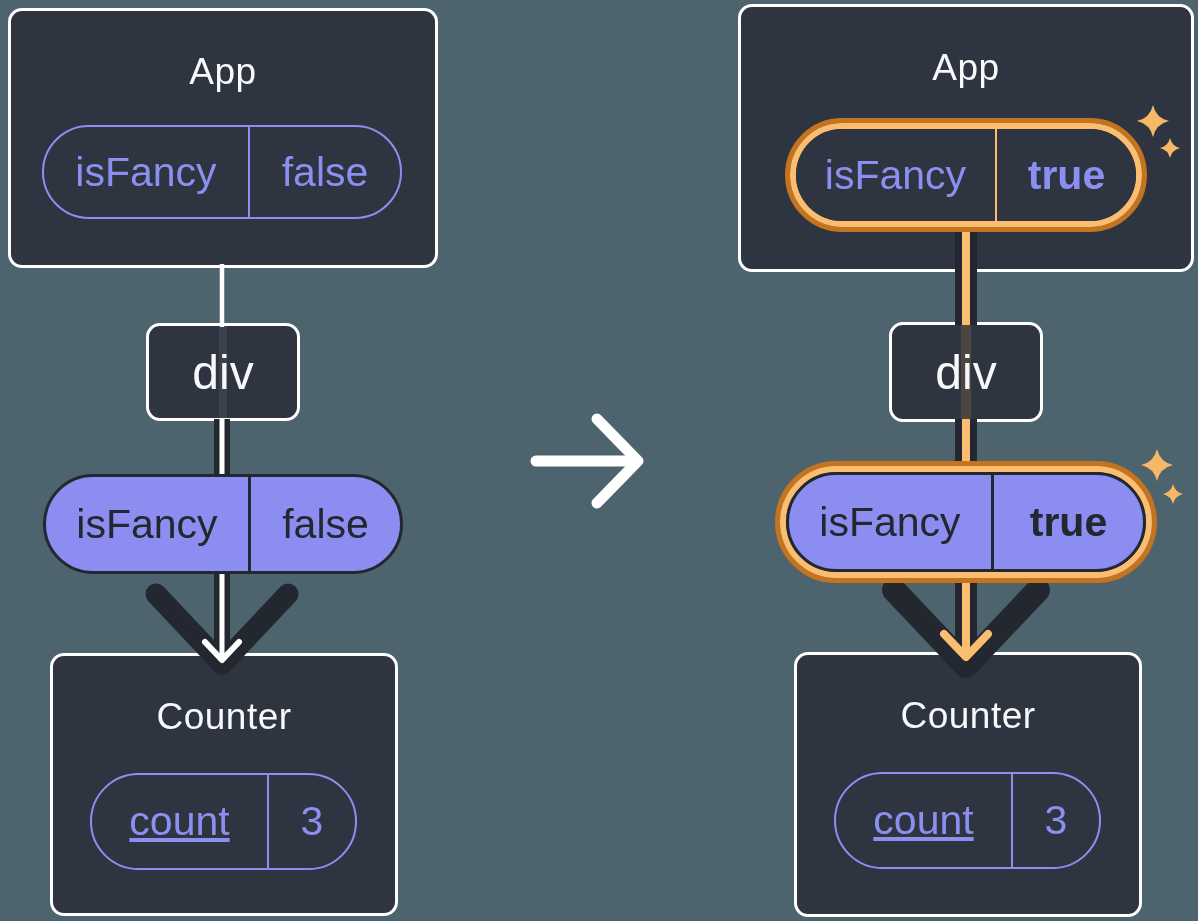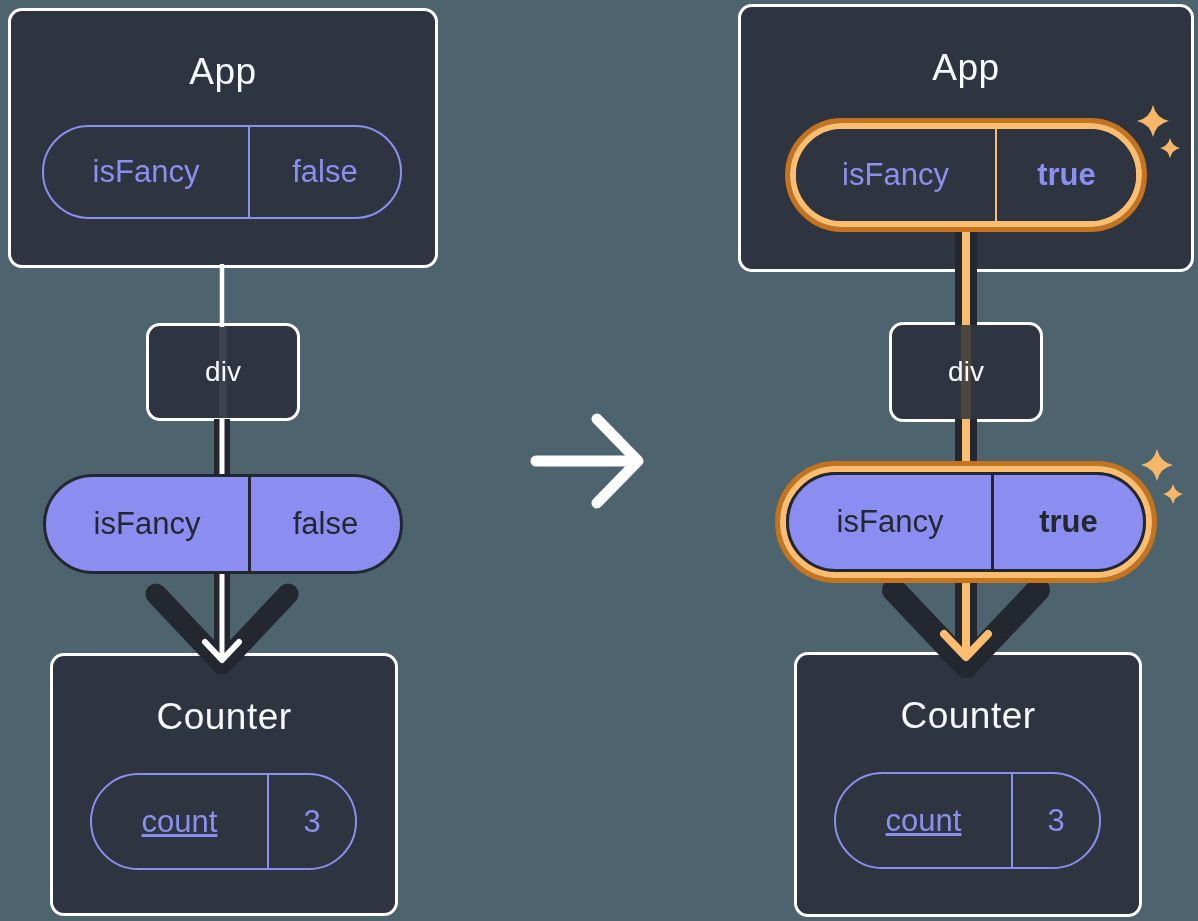--- a/index.html
+++ b/index.html
@@ -9,30 +9,30 @@
   
   .node{position:absolute;background:#2E3440;border:3px solid #FFFFFF;border-radius:14px;
         box-sizing:border-box;z-index:1;}
   .node-title{text-align:center;margin-top:40px;font-size:37px;font-weight:400;color:#F7F8FA;
               letter-spacing:.5px;}
   .left-app{left:8px;top:8px;width:430px;height:260px;}
   .right-app{left:738px;top:4px;width:456px;height:268px;}
   .left-div{left:146px;top:323px;width:154px;height:98px;}
   .right-div{left:889px;top:322px;width:154px;height:100px;}
   .divnode{display:flex;align-items:center;justify-content:center;}
-  .div-label{font-size:28px;color:#F7F8FA;position:relative;z-index:2;}
+  .div-label{font-size:48px;color:#F7F8FA;position:relative;z-index:2;}
   .stripe{position:absolute;top:0;bottom:0;z-index:1;}
   .left-div .stripe{left:70px;width:8px;background:#3C414E;}
   .right-div .stripe{left:69px;width:10px;background:#4B4640;}
   .left-counter{left:50px;top:653px;width:348px;height:263px;}
   .right-counter{left:794px;top:652px;width:348px;height:265px;}
 
   
   .pill{position:absolute;display:flex;align-items:stretch;border-radius:999px;
-        box-sizing:border-box;font-size:31px;}
+        box-sizing:border-box;font-size:41px;}
   .cell{display:flex;align-items:center;justify-content:center;}
   .pill.outline{border:2px solid #8B90F0;color:#8B90F0;background:transparent;}
   .pill.outline .cell.name{border-right:2px solid #8B90F0;}
   .app-pill{left:31px;top:114px;width:360px;height:94px;}
   .app-pill .cell.name{width:204px;}
   .app-pill .cell.value{flex:1;}
   .counter-pill{left:37px;top:117px;width:267px;height:97px;}
   .counter-pill .cell.name{width:175px;text-decoration:underline;}
   .counter-pill .cell.value{flex:1;}
 

